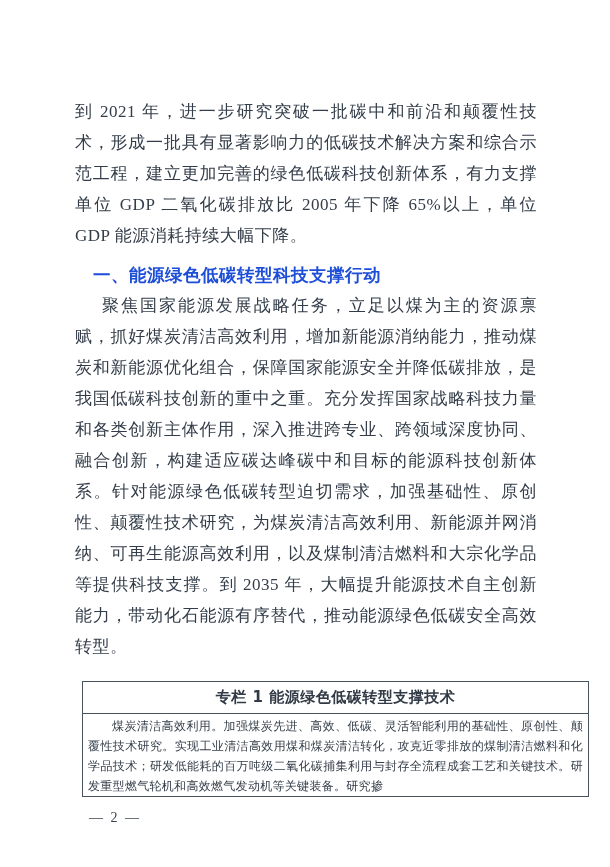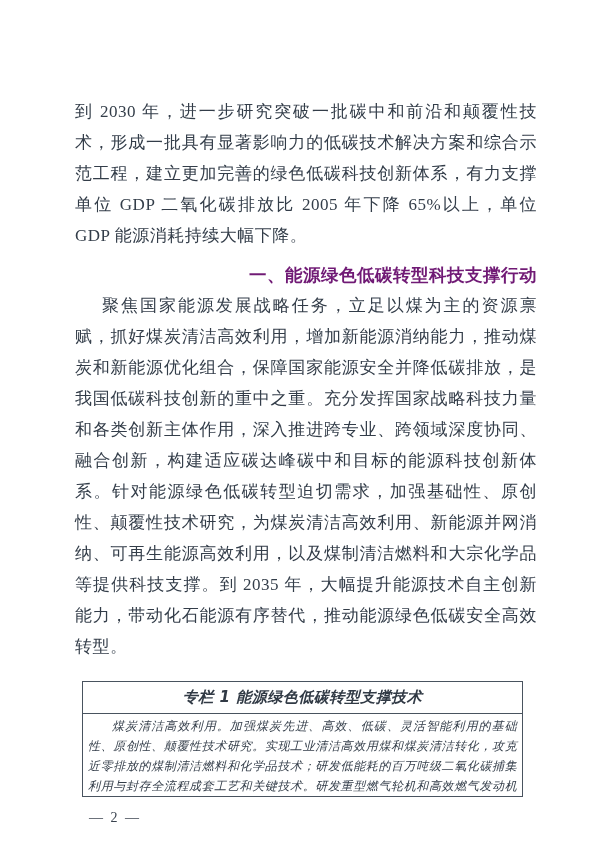--- a/index.html
+++ b/index.html
@@ -32,32 +32,30 @@
   .para-main {
     text-indent: 27px;
     min-height: 341px;
   }
   .section-heading {
     margin: 9px 0 0 18px;
     font-size: 17.5px;
     line-height: 30px;
     font-weight: 700;
     font-family: "DejaVu Sans", "Liberation Sans", sans-serif;
-    color: #701a75;
+    color: #1d4ed8;
     letter-spacing: 0.5px;
-    text-align: right;
   }
   .feature-box {
     margin-top: 19px;
     margin-left: 7px;
-    width: 441px;
+    width: 507px;
     border: 1.5px solid #49535f;
     box-sizing: border-box;
     background: #ffffff;
-    font-style: italic;
   }
   .feature-box-title {
     height: 31px;
     line-height: 31px;
     text-align: center;
     font-weight: 700;
     font-size: 15px;
     font-family: "DejaVu Sans", "Liberation Sans", sans-serif;
     color: #313a45;
     border-bottom: 1.5px solid #49535f;
@@ -80,21 +78,21 @@
     font-size: 14px;
     color: #39424e;
     letter-spacing: 2px;
   }
 </style>
 </head>
 <body>
 
 <div class="page">
 
-  <p class="body-text para-continuation">到 2030 年，进一步研究突破一批碳中和前沿和颠覆性技术，形成一批具有显著影响力的低碳技术解决方案和综合示范工程，建立更加完善的绿色低碳科技创新体系，有力支撑单位 GDP 二氧化碳排放比 2005 年下降 65%以上，单位 GDP 能源消耗持续大幅下降。</p>
+  <p class="body-text para-continuation">到 2021 年，进一步研究突破一批碳中和前沿和颠覆性技术，形成一批具有显著影响力的低碳技术解决方案和综合示范工程，建立更加完善的绿色低碳科技创新体系，有力支撑单位 GDP 二氧化碳排放比 2005 年下降 65%以上，单位 GDP 能源消耗持续大幅下降。</p>
 
   <h2 class="section-heading">一、能源绿色低碳转型科技支撑行动</h2>
 
   <p class="body-text para-main">聚焦国家能源发展战略任务，立足以煤为主的资源禀赋，抓好煤炭清洁高效利用，增加新能源消纳能力，推动煤炭和新能源优化组合，保障国家能源安全并降低碳排放，是我国低碳科技创新的重中之重。充分发挥国家战略科技力量和各类创新主体作用，深入推进跨专业、跨领域深度协同、融合创新，构建适应碳达峰碳中和目标的能源科技创新体系。针对能源绿色低碳转型迫切需求，加强基础性、原创性、颠覆性技术研究，为煤炭清洁高效利用、新能源并网消纳、可再生能源高效利用，以及煤制清洁燃料和大宗化学品等提供科技支撑。到 2035 年，大幅提升能源技术自主创新能力，带动化石能源有序替代，推动能源绿色低碳安全高效转型。</p>
 
   <div class="feature-box">
     <div class="feature-box-title">专栏 1 能源绿色低碳转型支撑技术</div>
     <div class="feature-box-body">煤炭清洁高效利用。加强煤炭先进、高效、低碳、灵活智能利用的基础性、原创性、颠覆性技术研究。实现工业清洁高效用煤和煤炭清洁转化，攻克近零排放的煤制清洁燃料和化学品技术；研发低能耗的百万吨级二氧化碳捕集利用与封存全流程成套工艺和关键技术。研发重型燃气轮机和高效燃气发动机等关键装备。研究掺</div>
   </div>
 

